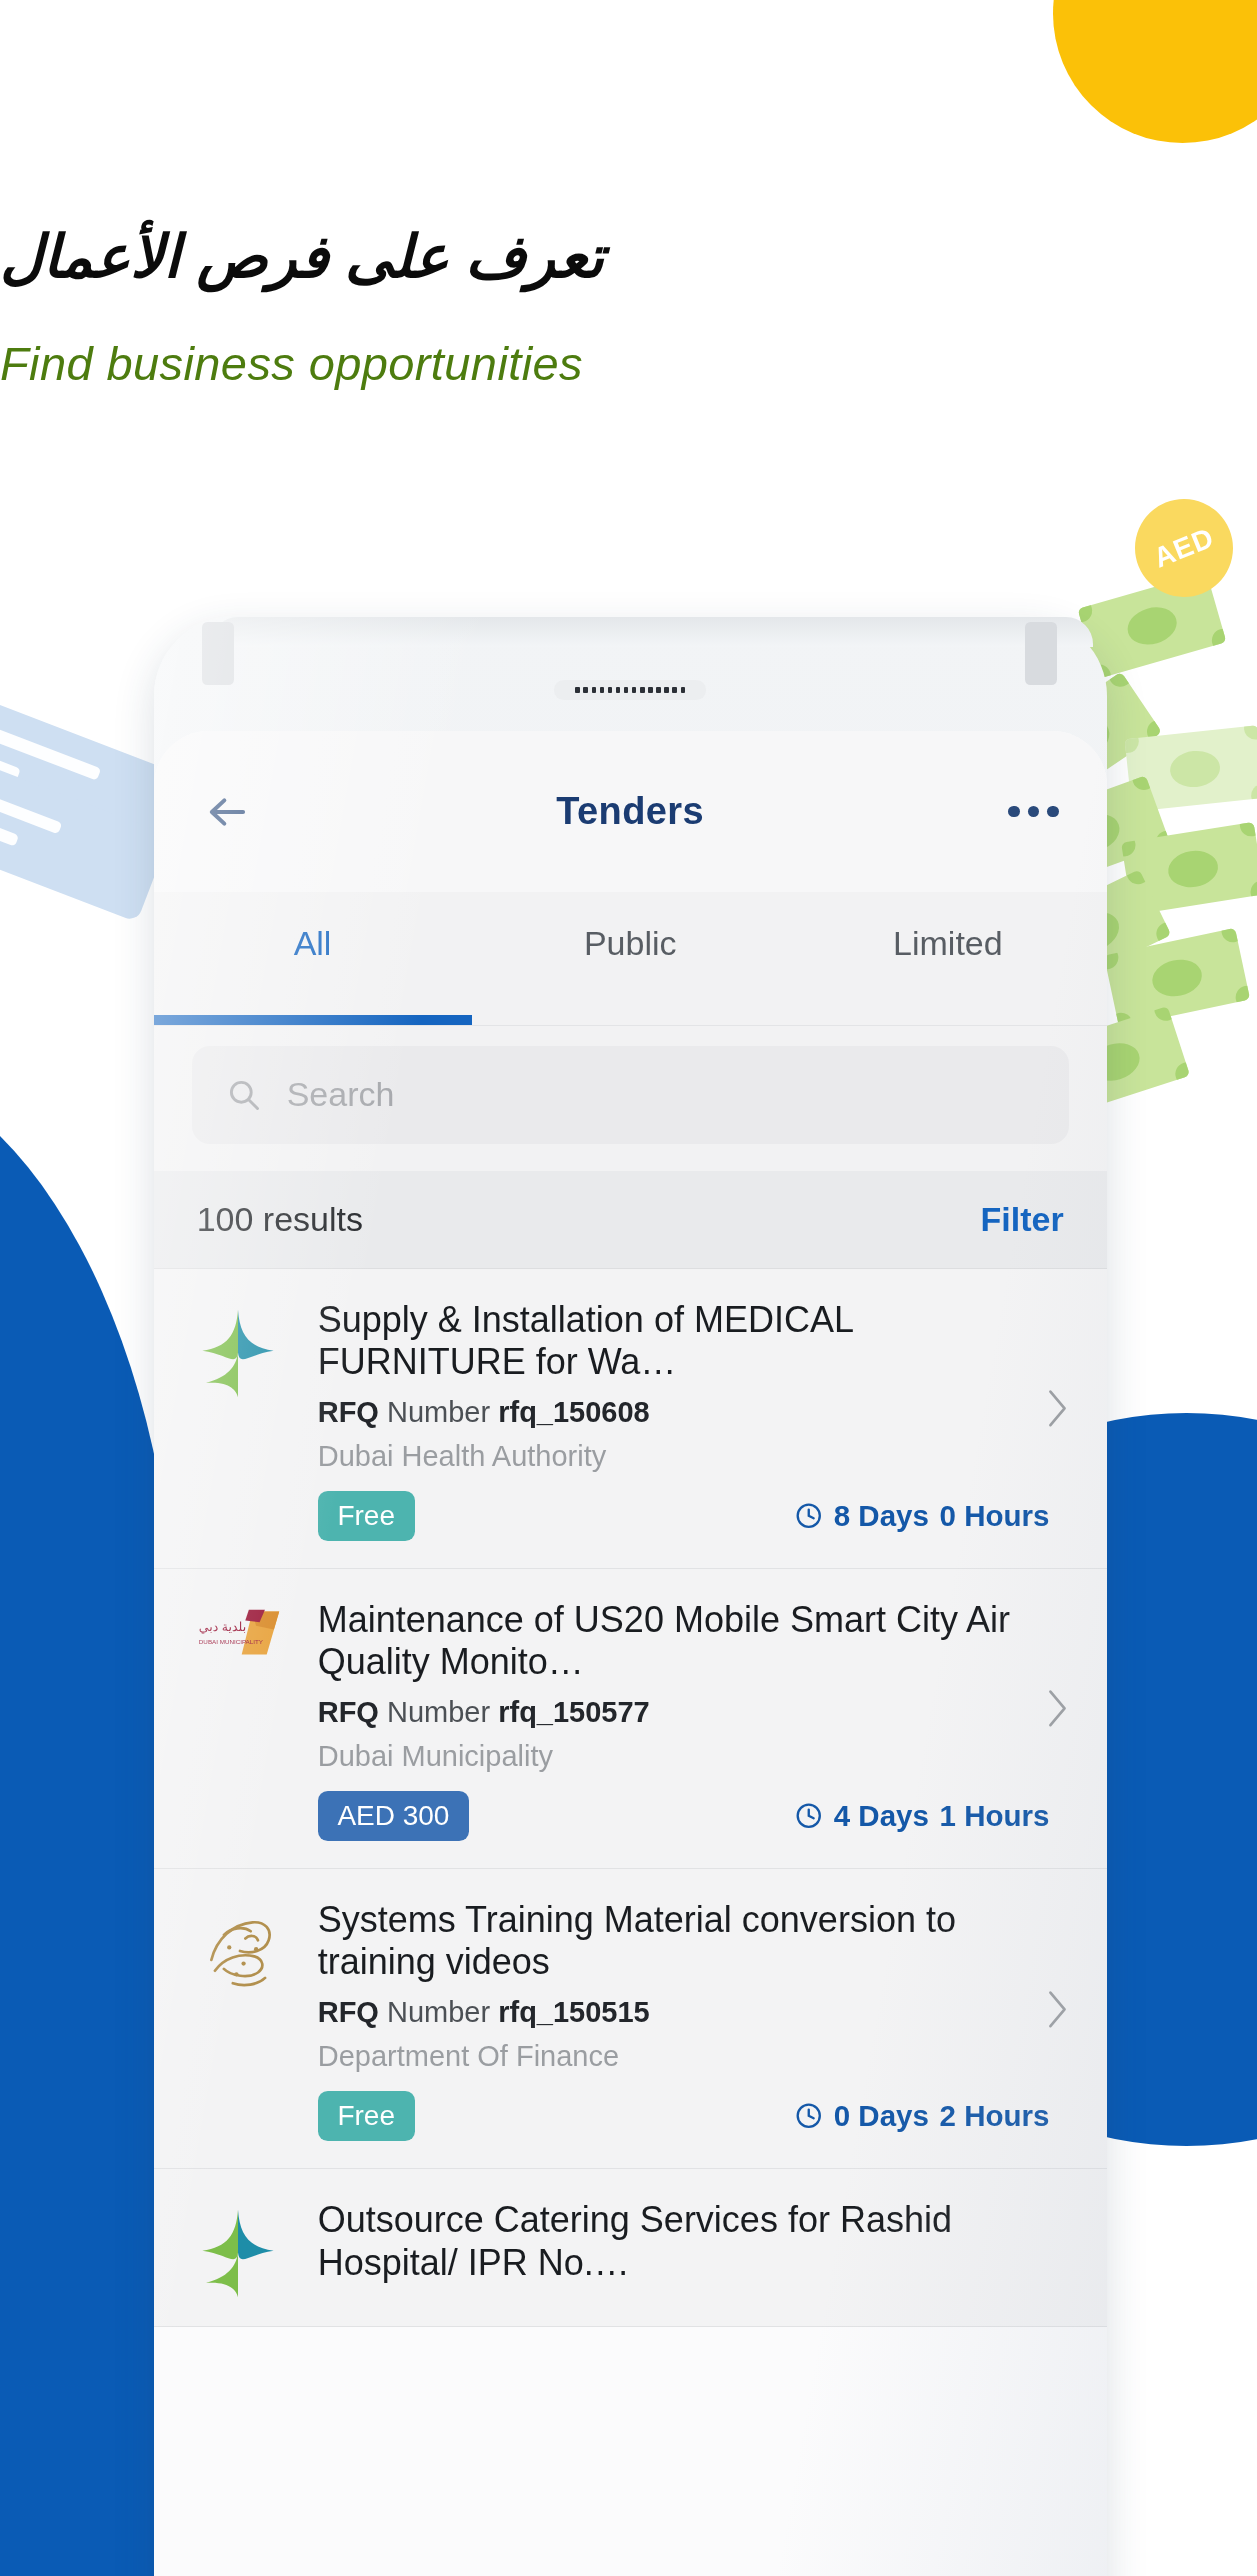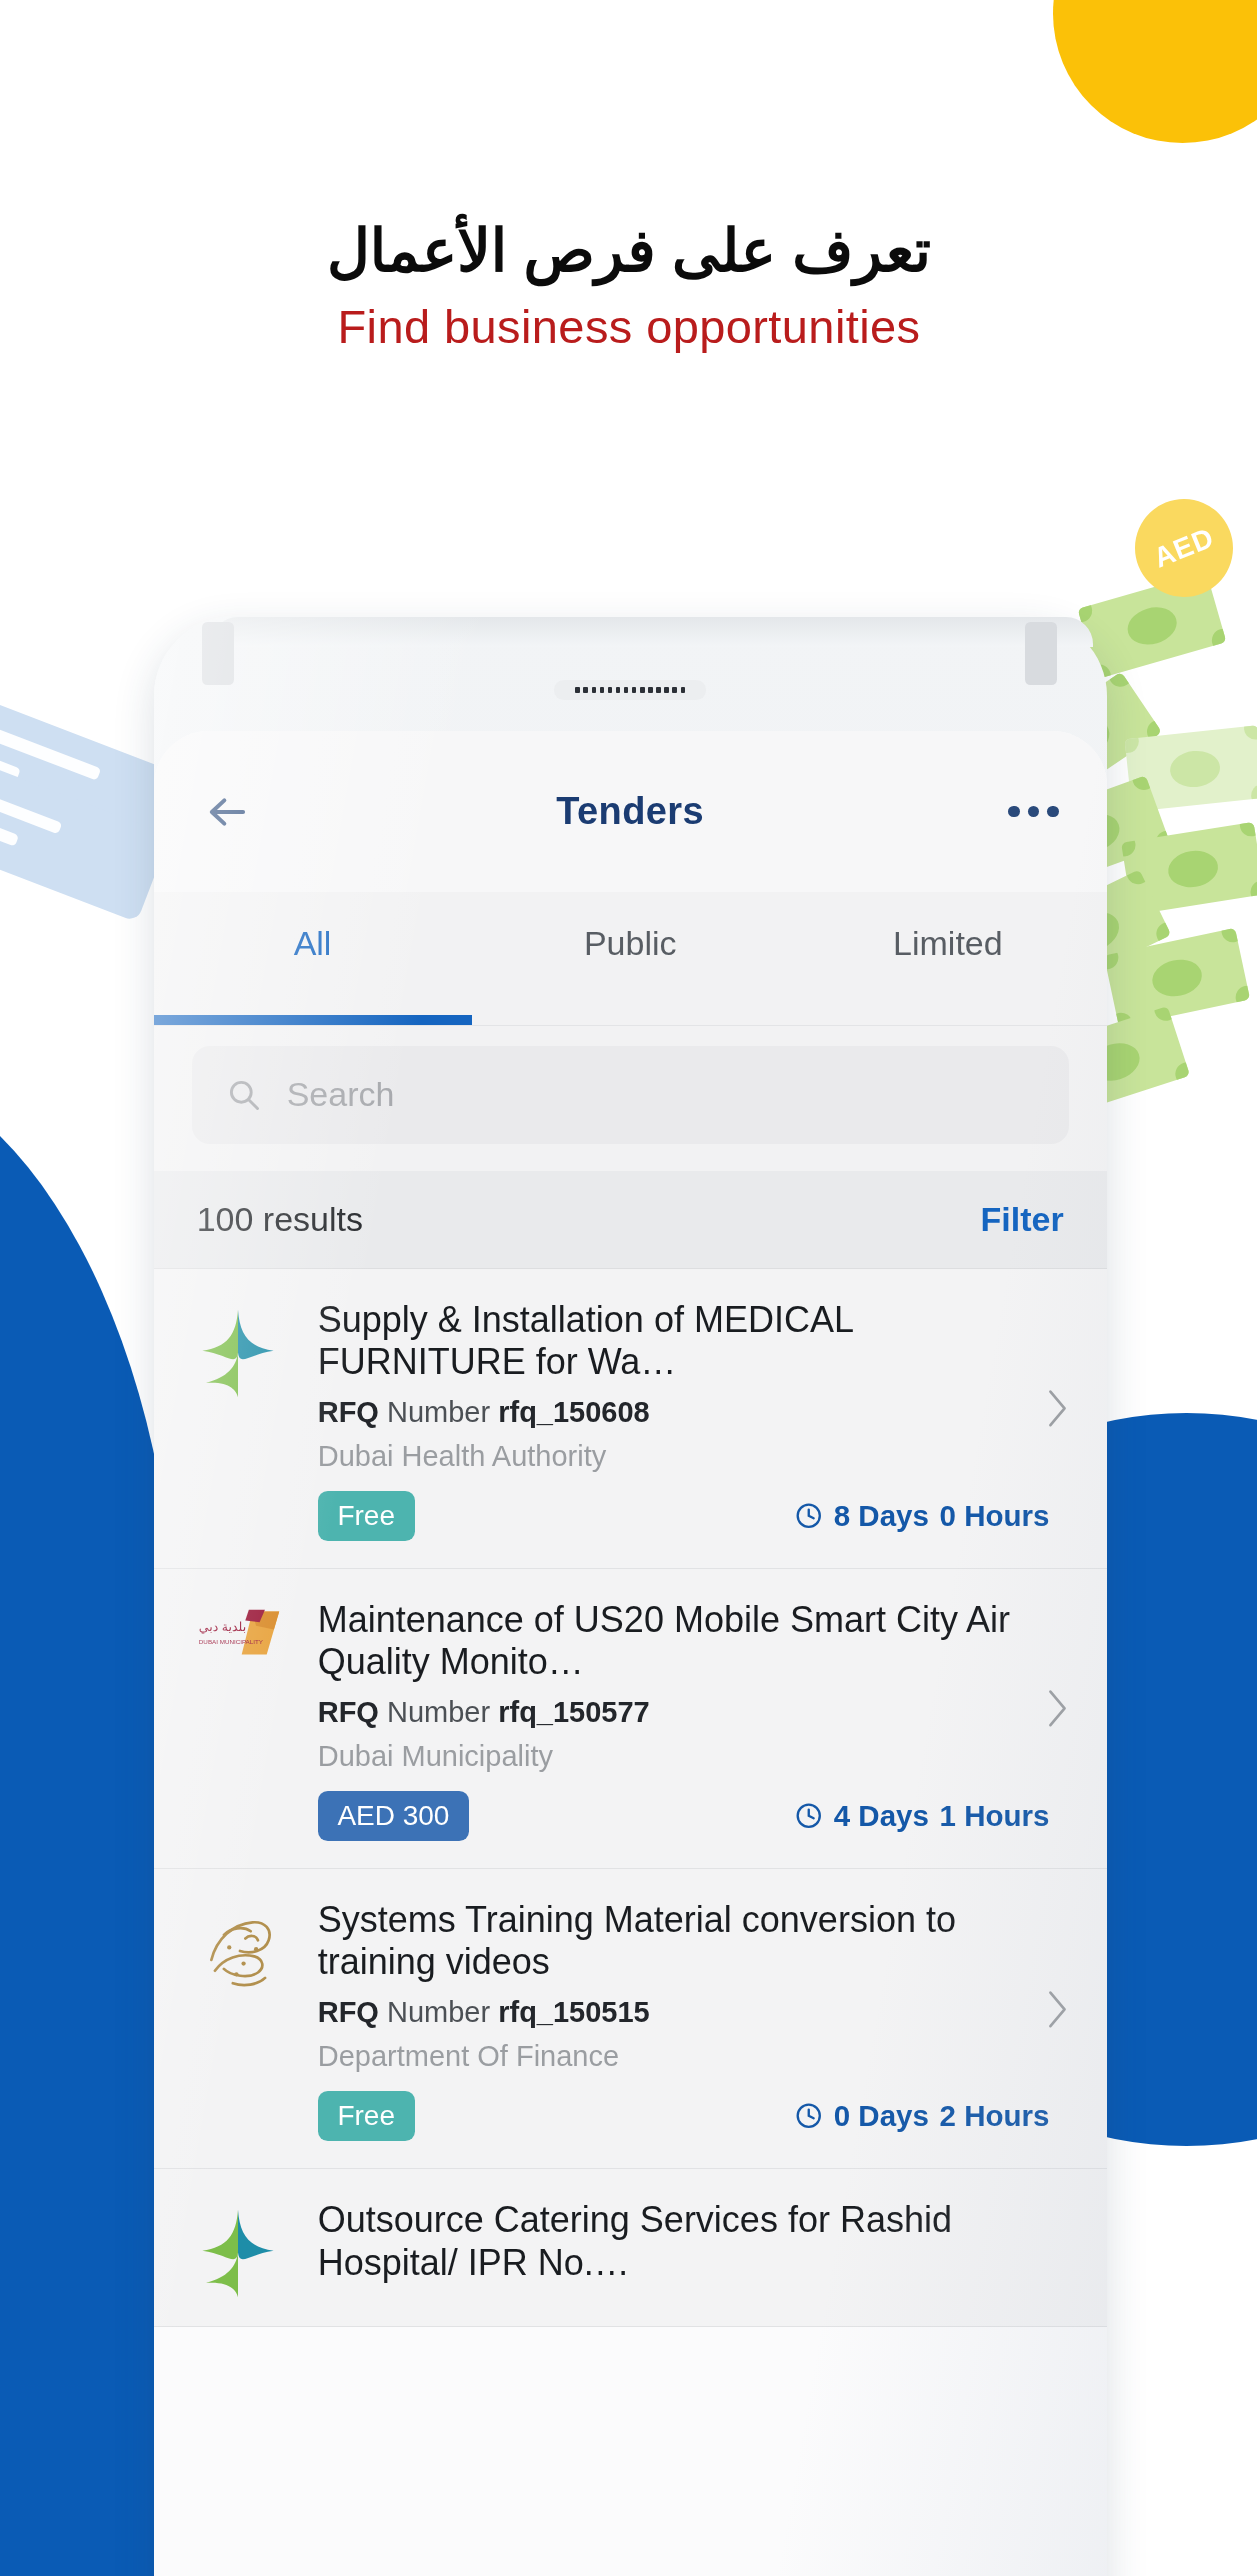--- a/index.html
+++ b/index.html
@@ -62,28 +62,28 @@
     right:25px; top:499px; width:98px; height:98px; border-radius:50%;
     background:#FAD95F; transform:rotate(-22deg);
     display:flex; align-items:center; justify-content:center;
   }
   #aed-coin span{
     color:#fff; font-size:28px; font-weight:700; letter-spacing:0.9px;
   }
 
   
   #headline{
-    position:absolute; left:0; right:0; top:215px; text-align:center; z-index:6;
+    position:absolute; left:0; right:0; top:221px; text-align:left; z-index:6;font-style:italic;
   }
   #title-ar{
     font-size:59px; font-weight:700; color:#0B0B0B; direction:rtl;
     line-height:1.25; letter-spacing:0px;
   }
   #title-en{
-    margin-top:10px; font-size:47px; color:#b91c1c; font-weight:400;
+    margin-top:41px; font-size:47px; color:#4d7c0f; font-weight:400;
     letter-spacing:0.4px;
   }
 
   
   #phone{
     position:absolute; left:134px; top:601px; width:993px; height:2013px; z-index:5;
   }
   #phone-body{
     position:absolute; left:19.7px; top:16px; width:953px; height:1996px;
     background:linear-gradient(180deg,#f2f4f6 0%,#e9ecef 100%);

